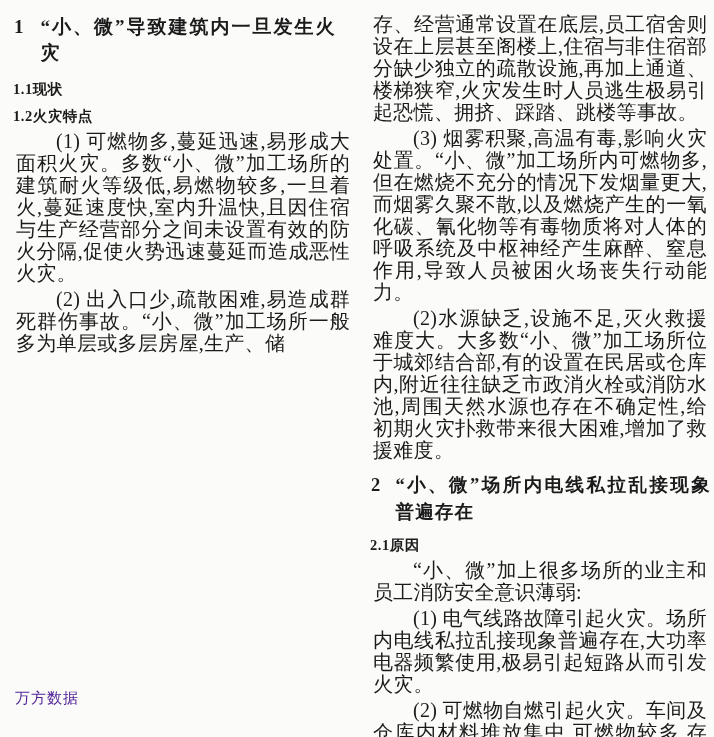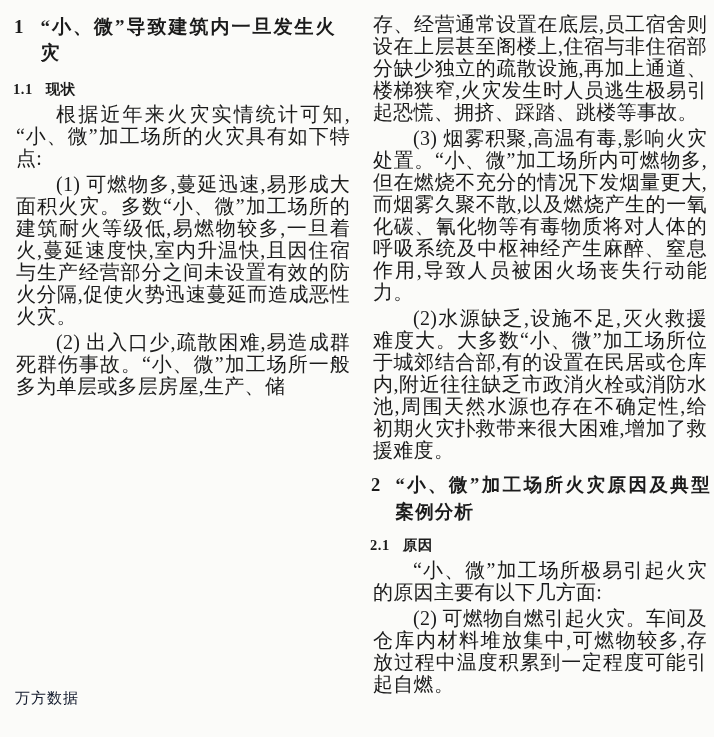--- a/index.html
+++ b/index.html
@@ -54,37 +54,37 @@
     font-size: 18.5px;
     letter-spacing: 1.2px;
     margin: 11px 0 9px 2px;
     line-height: 27px;
   }
   .h2-block .hd-title { flex: 1; text-align: justify; }
 
   .subhead {
     display: flex;
     align-items: baseline;
-    gap: 13px;
+    gap: 0;
     font-family: "Liberation Sans", "DejaVu Sans", sans-serif;
     font-weight: 700;
     font-size: 14.5px;
     letter-spacing: 0.5px;
     margin: 7px 0 4px 1px;
     line-height: 20px;
   }
   .subhead .hd-num { font-family: "Liberation Serif", "DejaVu Serif", serif; }
 
   .watermark {
     position: absolute;
     left: 15px;
     top: 689px;
     font-size: 15px;
     letter-spacing: 1px;
-    color: #0f172a;
+    color: #4c1d95;
     font-family: "Liberation Serif", "DejaVu Serif", serif;
   }
 </style>
 </head>
 <body>
 
 <div class="page">
   <div class="columns">
 
     <div class="col">
@@ -92,42 +92,46 @@
         <span class="hd-num">1</span>
         <span class="hd-title">“小、微”导致建筑内一旦发生火灾</span>
       </div>
 
       <div class="subhead">
         <span class="hd-num">1.1</span>
         <span class="hd-title">现状</span>
       </div>
 
 
+      <div class="subhead">
+        <span class="hd-num">1.2</span>
+        <span class="hd-title">火灾特点</span>
+      </div>
 
-      <p class="body-text indent">根据近年来火灾实情统计可知,“小、微”加工场所的火灾具有如下特点:</p>
       <p class="body-text indent">(1) 可燃物多,蔓延迅速,易形成大面积火灾。多数“小、微”加工场所的建筑耐火等级低,易燃物较多,一旦着火,蔓延速度快,室内升温快,且因住宿与生产经营部分之间未设置有效的防火分隔,促使火势迅速蔓延而造成恶性火灾。</p>
       <p class="body-text indent">(2) 出入口少,疏散困难,易造成群死群伤事故。“小、微”加工场所一般多为单层或多层房屋,生产、储</p>
     </div>
 
     <div class="col">
       <p class="body-text no-indent">存、经营通常设置在底层,员工宿舍则设在上层甚至阁楼上,住宿与非住宿部分缺少独立的疏散设施,再加上通道、楼梯狭窄,火灾发生时人员逃生极易引起恐慌、拥挤、踩踏、跳楼等事故。</p>
       <p class="body-text indent">(3) 烟雾积聚,高温有毒,影响火灾处置。“小、微”加工场所内可燃物多,但在燃烧不充分的情况下发烟量更大,而烟雾久聚不散,以及燃烧产生的一氧化碳、氰化物等有毒物质将对人体的呼吸系统及中枢神经产生麻醉、窒息作用,导致人员被困火场丧失行动能力。</p>
       <p class="body-text indent">(2)水源缺乏,设施不足,灭火救援难度大。大多数“小、微”加工场所位于城郊结合部,有的设置在民居或仓库内,附近往往缺乏市政消火栓或消防水池,周围天然水源也存在不确定性,给初期火灾扑救带来很大困难,增加了救援难度。</p>
 
       <div class="h2-block">
         <span class="hd-num">2</span>
-        <span class="hd-title">“小、微”加工场所火灾原因及典型案例分析</span>
+        <span class="hd-title">“小、微”场所内电线私拉乱接现象普遍存在</span>
       </div>
 
       <div class="subhead">
         <span class="hd-num">2.1</span>
         <span class="hd-title">原因</span>
       </div>
 
-      <p class="body-text indent">“小、微”加工场所极易引起火灾的原因主要有以下几方面:</p>
+      <p class="body-text indent">“小、微”加上很多场所的业主和员工消防安全意识薄弱:</p>
+      <p class="body-text indent">(1) 电气线路故障引起火灾。场所内电线私拉乱接现象普遍存在,大功率电器频繁使用,极易引起短路从而引发火灾。</p>
       <p class="body-text indent">(2) 可燃物自燃引起火灾。车间及仓库内材料堆放集中,可燃物较多,存放过程中温度积累到一定程度可能引起自燃。</p>
 
 
     </div>
 
   </div>
 
   <div class="watermark">万方数据</div>
 </div>
 

